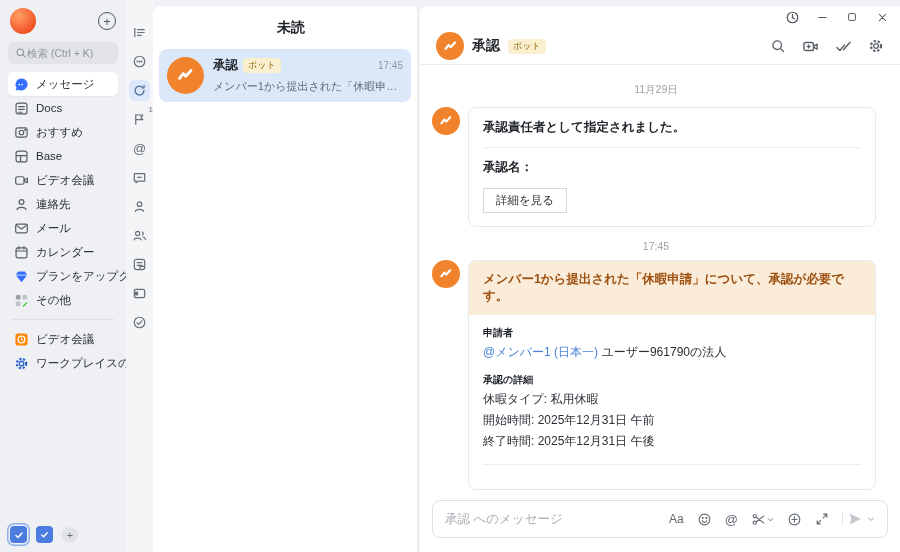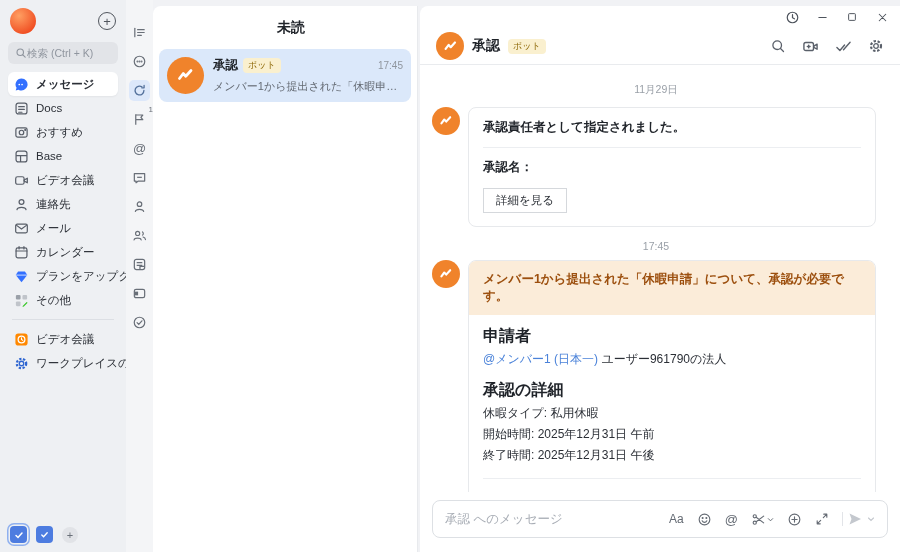--- a/index.html
+++ b/index.html
@@ -19,21 +19,21 @@
     display:flex; align-items:center; justify-content:center; font-size:13px; line-height:1; }
   .search-box { margin-top:6px; height:22px; background:#e2e4e8; border-radius:6px;
     display:flex; align-items:center; padding:0 7px; color:#8f959e; }
   .search-box input { border:0; background:transparent; outline:none; width:80px; font-size:10.5px;
     color:#5f6570; font-family:inherit; }
   .search-box input::placeholder { color:#8f959e; }
   .nav { margin-top:8px; }
   .nav-item { display:flex; align-items:center; gap:7px; height:24px; padding:0 6px; border-radius:6px;
     color:#2b2f36; font-size:11.5px; white-space:nowrap; }
   .nav-item .nic { width:15px; height:15px; flex:0 0 15px; color:#585e68; display:flex; align-items:center; }
-  .nav-item.active { background:#ffffff; box-shadow:0 1px 2px rgba(0,0,0,.05); font-weight:bold; }
+  .nav-item.active { background:#ffffff; box-shadow:0 1px 2px rgba(0,0,0,.05); font-weight:normal; }
   .side-divider { height:1px; background:#dcdfe4; margin:7px 4px; }
   .ws-dock { position:absolute; left:10px; bottom:9px; display:flex; align-items:center; gap:9px; }
   .ws-ico { width:17px; height:17px; border-radius:4px; background:#4d7ce0; color:#fff;
     display:flex; align-items:center; justify-content:center; font-size:9px; }
   .ws-ico.current { box-shadow:0 0 0 1.5px #eef0f3, 0 0 0 3px #8fb0ef; }
   .ws-add { width:16px; height:16px; border-radius:50%; background:#e1e3e7; color:#6a7079;
     display:flex; align-items:center; justify-content:center; font-size:11px; }
 
   
   .rail { position:absolute; left:126px; top:0; width:27px; height:552px; background:#f4f5f7;
@@ -81,21 +81,21 @@
   .card-pad { padding:11px 14px 13px; }
   .card-title { font-size:12.5px; font-weight:bold; }
   .card-divider { height:1px; background:#eceef1; margin:11px 0; }
   .field-label { font-size:12.5px; font-weight:bold; }
   .field-value { font-size:12.5px; margin-top:4px; }
   .ghost-btn { display:inline-block; margin-top:12px; padding:4px 12px; font-size:11.5px; color:#2b2f36;
     background:#fff; border:1px solid #d5d8dc; border-radius:0; }
   .approval-banner { background:#fbecd9; padding:10px 14px; font-size:12.5px; font-weight:bold; color:#9c4f0e; }
   .mention { color:#4a82d9; }
   .detail-line { font-size:12px; margin-top:4px; color:#2b2f36; }
-  .sec-label { font-size:16px; font-weight:bold;font-family:Liberation Mono, monospace; }
+  .sec-label { font-size:10px; font-weight:bold;font-family:Liberation Mono, monospace; }
 
   
   .composer-wrap { flex:none; padding:8px 12px 14px; }
   .composer { height:38px; border:1px solid #dde0e4; border-radius:8px; display:flex; align-items:center;
     padding:0 12px; gap:13px; }
   .composer input { flex:1; border:0; outline:none; font-size:12.5px; font-family:inherit; color:#2b2f36; }
   .composer input::placeholder { color:#a8adb5; }
   .comp-ic { color:#646a73; display:flex; align-items:center; gap:1px; font-size:12px; }
   .comp-aa { font-size:12px; letter-spacing:0; }
   .send-group { display:flex; align-items:center; gap:4px; color:#c4c8ce; }

